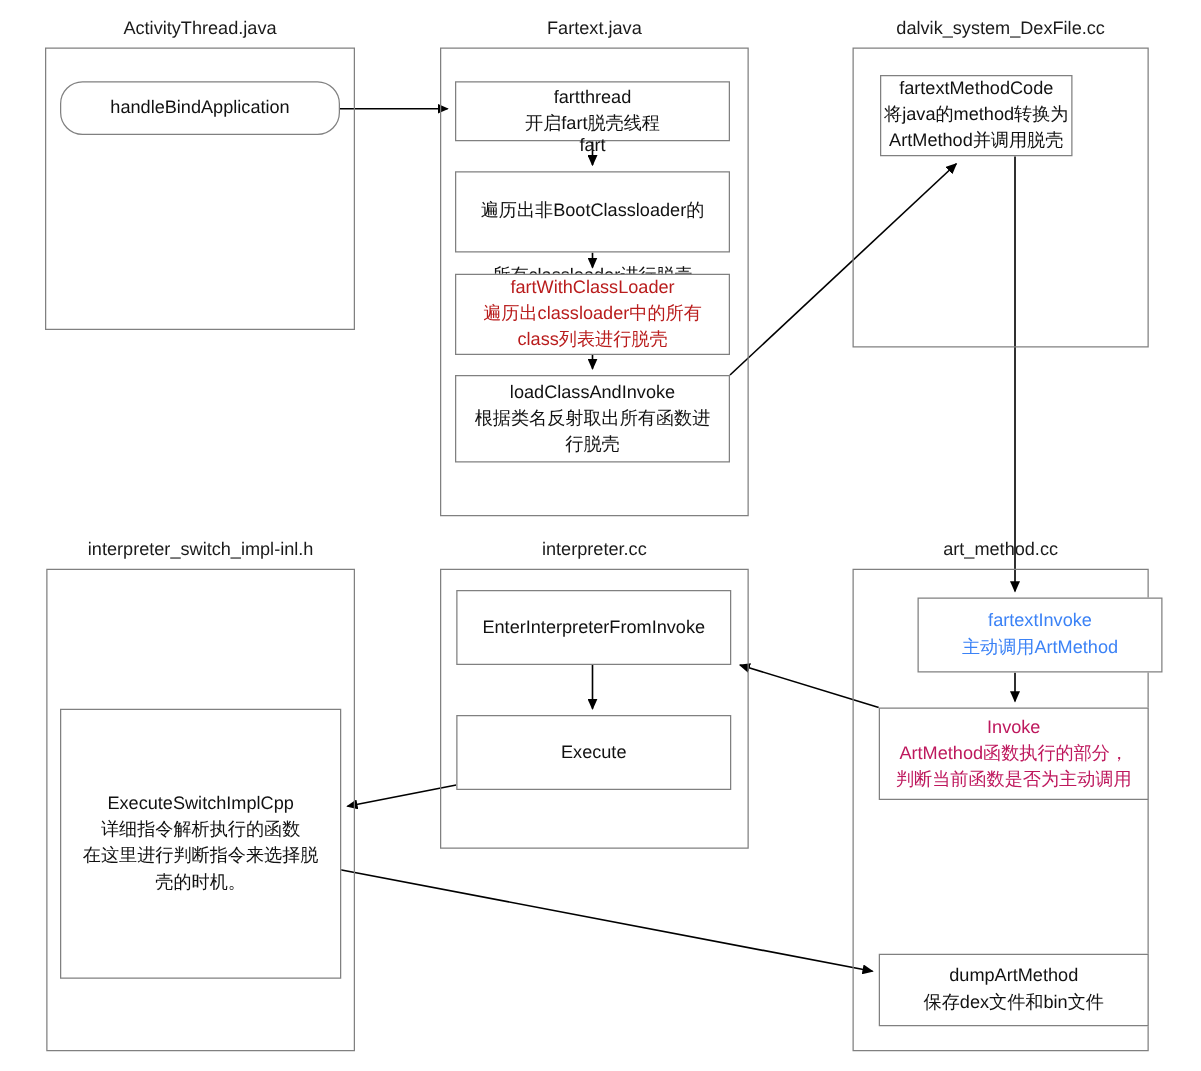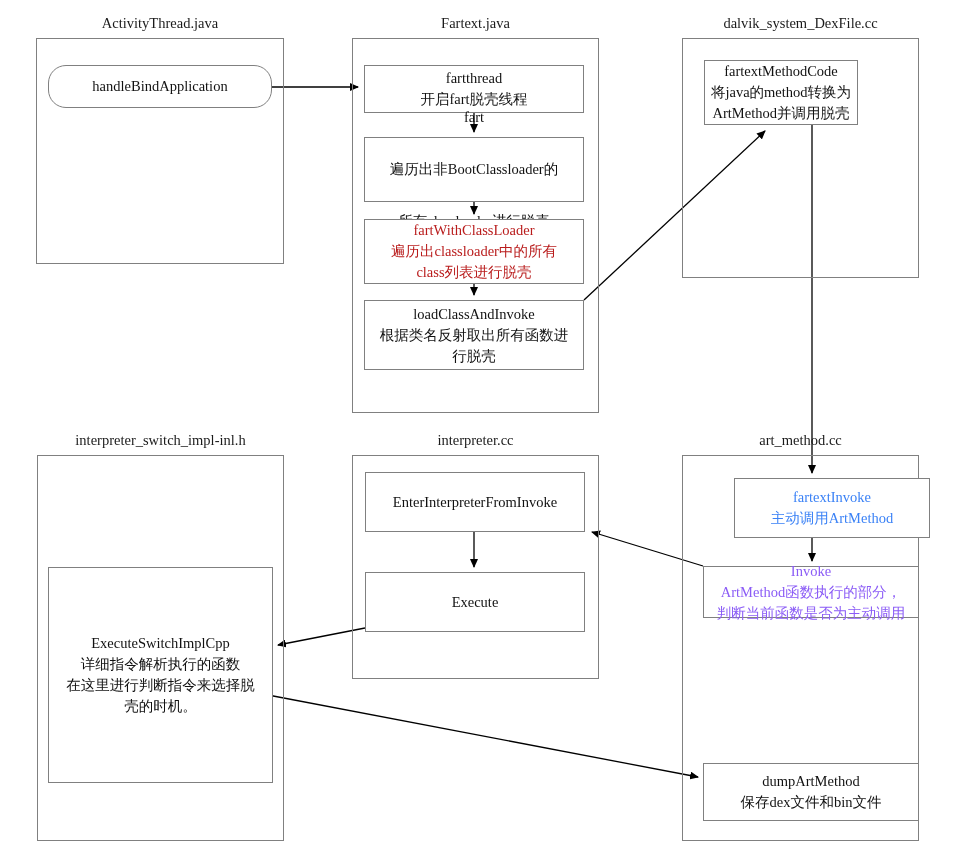--- a/index.html
+++ b/index.html
@@ -5,21 +5,21 @@
   html, body {
     margin: 0;
     padding: 0;
     background: #ffffff;
   }
   #canvas {
     position: relative;
     width: 961px;
     height: 857px;
     background: #ffffff;
-    font-family: Liberation Serif, serif;
+    font-family: Liberation Sans, sans-serif;
     overflow: hidden;
   }
   #edges {
     position: absolute;
     left: 0;
     top: 0;
     width: 961px;
     height: 857px;
     pointer-events: none;
   }
@@ -133,21 +133,21 @@
       <div class="node" style="left: 365px; top: 472px; width: 220px; height: 60px; border-color: rgb(128, 128, 128); color: rgb(17, 17, 17);">
         <span class="ln">EnterInterpreterFromInvoke</span>
       </div>
       <div class="node" style="left: 365px; top: 572px; width: 220px; height: 60px; border-color: rgb(128, 128, 128); color: rgb(17, 17, 17);">
         <span class="ln">Execute</span>
       </div>
       <div class="node" style="left: 734px; top: 478px; width: 196px; height: 60px; border-color: rgb(128, 128, 128); color: #3b82f6;">
         <span class="ln">fartextInvoke</span>
         <span class="ln">主动调用ArtMethod</span>
       </div>
-      <div class="node" style="left: 703px; top: 566px; width: 216px; height: 52px; border-color: rgb(128, 128, 128); color: #8b5cf6;">
+      <div class="node" style="left: 703px; top: 566px; width: 216px; height: 74px; border-color: rgb(128, 128, 128); color: #be185d;">
         <span class="ln">Invoke</span>
         <span class="ln">ArtMethod函数执行的部分，</span>
         <span class="ln">判断当前函数是否为主动调用</span>
       </div>
       <div class="node" style="left: 703px; top: 763px; width: 216px; height: 58px; border-color: rgb(128, 128, 128); color: rgb(17, 17, 17);">
         <span class="ln">dumpArtMethod</span>
         <span class="ln">保存dex文件和bin文件</span>
       </div>
     </div>
 </div>

